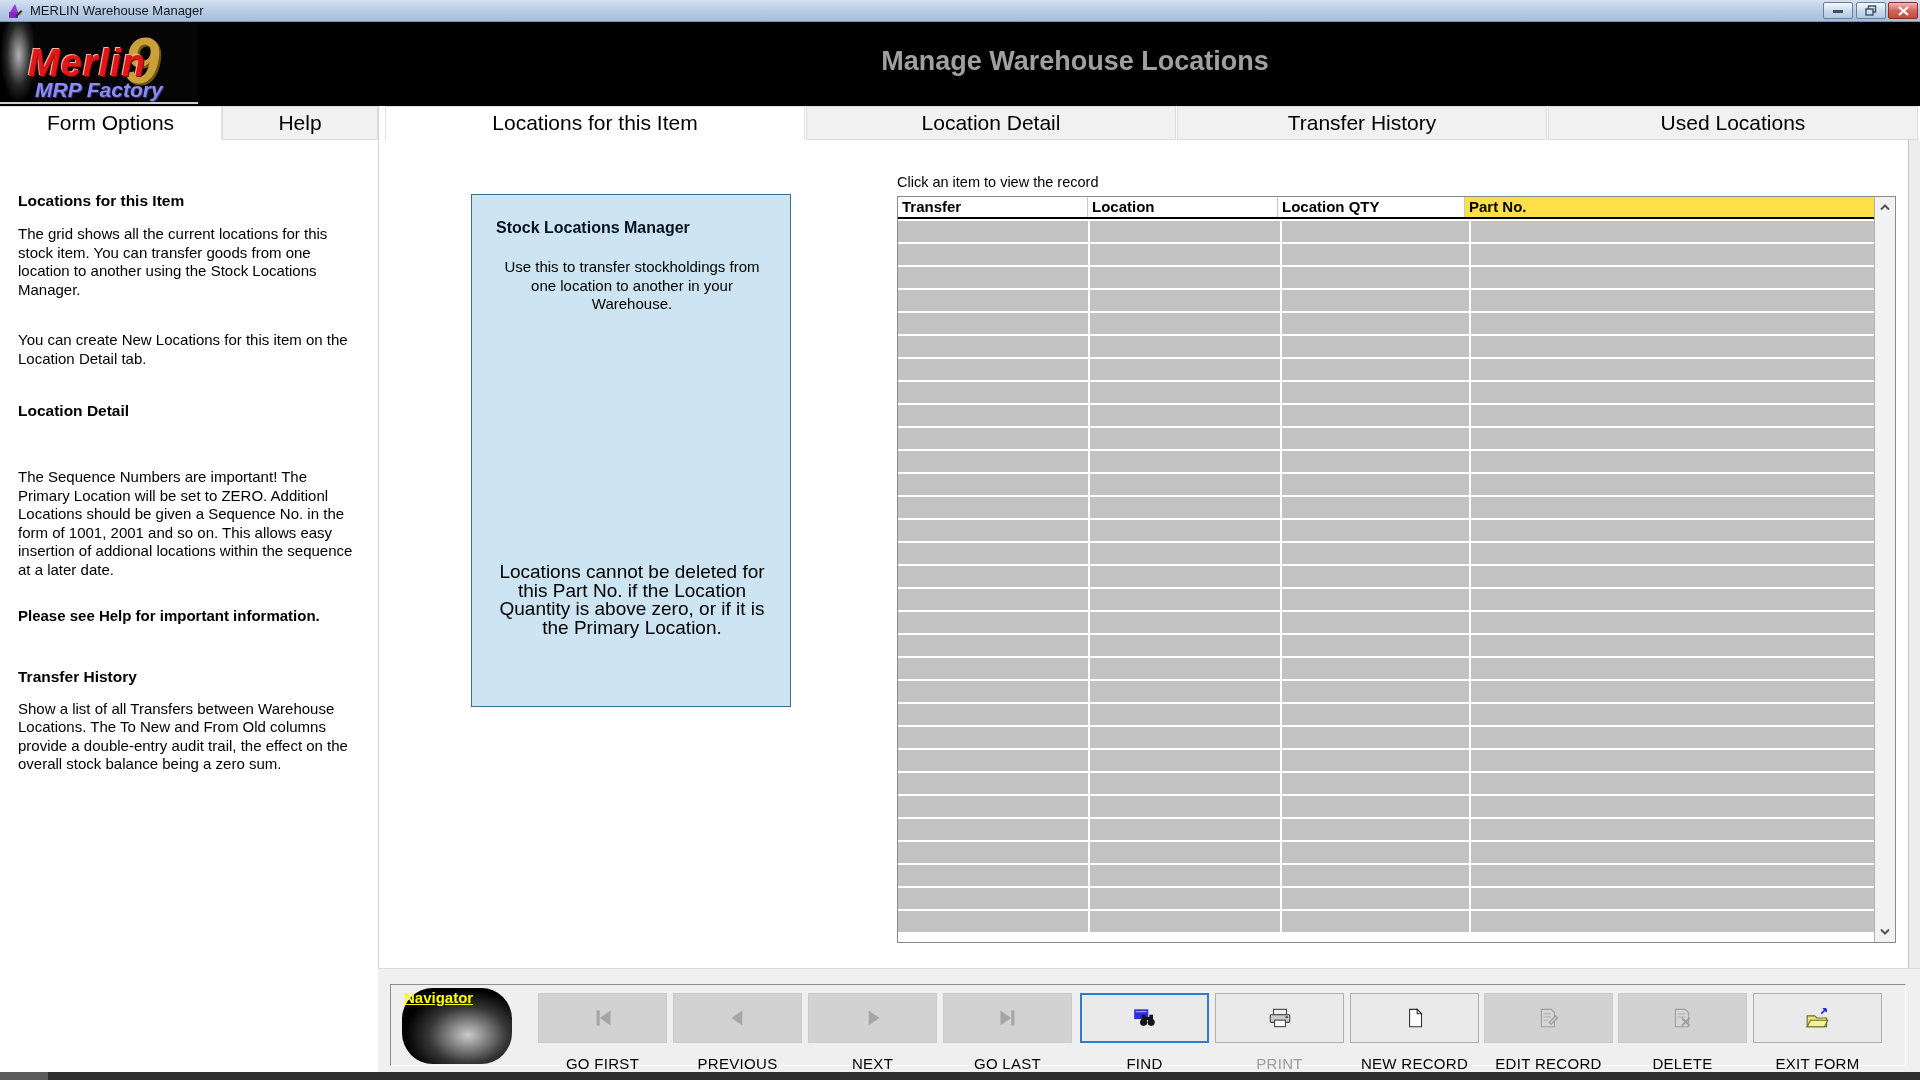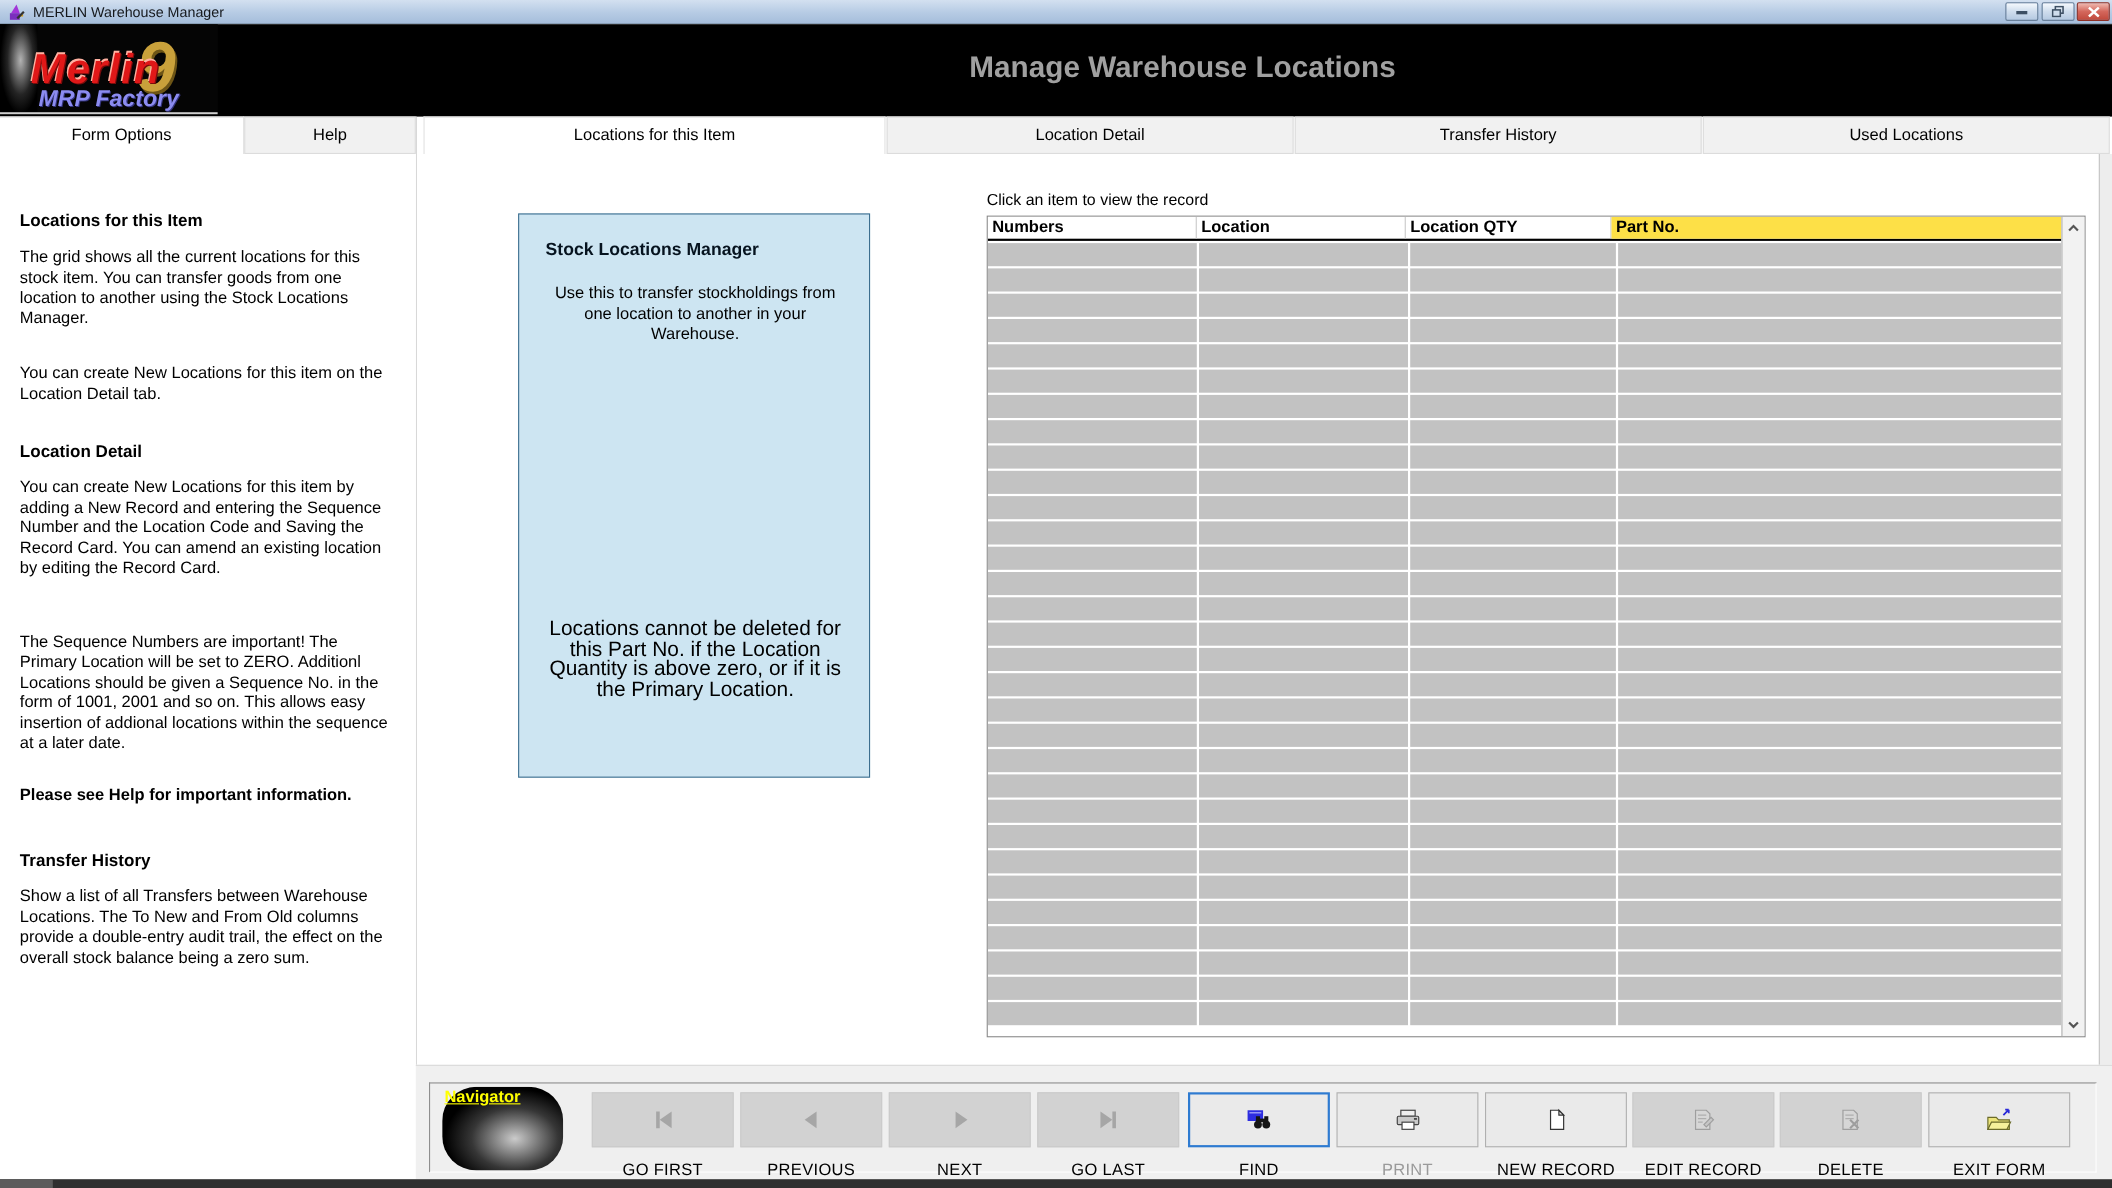--- a/index.html
+++ b/index.html
@@ -27,21 +27,21 @@
     text-shadow:1px 1px 0 #7a0c0c, -1px -1px 0 #ffb1a1; letter-spacing:1px;text-align:right; }
   .logo-sub { left:35px; top:56px; font-size:21px; font-weight:bold; font-style:italic; color:#8c8cf0;
     text-shadow:1px 1px 0 #34347e; }
   .logo-ver { left:124px; top:2px; font-size:64px; font-weight:bold; font-style:italic; color:#c9a13b;
     text-shadow:2px 2px 0 #6d5516; }
   .logo-underline { left:0; top:80px; width:198px; height:2px; background:#cfcfcf; }
   .page-title { left:775px; top:24px; width:600px; text-align:center;
     font-size:27px; font-weight:bold; color:#a0a0a0; }
 
   
-  .tab { top:106px; height:34px; line-height:32px; text-align:center; font-size:15px; color:#000;
+  .tab { top:106px; height:34px; line-height:32px; text-align:center; font-size:21px; color:#000;
     background:#f1f1f1; border:1px solid #dcdcdc; }
   .tab.active { background:#ffffff; border-color:#e2e2e2; border-bottom:none; }
   .tab.lt0 { left:0; width:222px; border-left:none; }
   .tab.lt1 { left:222px; width:156px; }
   .tab.mt0 { left:385px; width:420px; }
   .tab.mt1 { left:806px; width:370px; }
   .tab.mt2 { left:1177px; width:370px; }
   .tab.mt3 { left:1548px; width:370px; }
 
   .v-divider { left:378px; top:106px; width:1px; height:862px; background:#d4d4d4; }
@@ -150,37 +150,36 @@
 <div class="abs tab mt3">Used Locations</div>
 
 <div class="abs v-divider"></div>
 <div class="abs right-strip"></div>
 
 <div class="sidebar">
   <h3 class="m52">Locations for this Item</h3>
   <p class="m15">The grid shows all the current locations for this stock item.  You can transfer goods from one location to another using the Stock Locations Manager.</p>
   <p class="m32">You can create New Locations for this item on the Location Detail tab.</p>
   <h3 class="m34">Location Detail</h3>
-  <p class="m14">You can create New Locations for this item by adding a New Record and entering the Sequence Number and the Location Code and Saving the Record Card.  You can amend an existing location by editing the Record Card.</p>
   <p class="m48">The Sequence Numbers are important!  The Primary Location will be set to ZERO.  Additionl Locations should be given a Sequence No. in the form of 1001, 2001 and so on.  This allows easy insertion of addional locations within the sequence at a later date.</p>
   <p class="m28 see-help">Please see Help for important information.</p>
   <h3 class="m42">Transfer History</h3>
   <p class="m14">Show a list of all Transfers between Warehouse Locations.  The To New and From Old columns provide a double-entry audit trail, the effect on the overall stock balance being a zero sum.</p>
 </div>
 
 <div class="abs panel">
   <div class="abs panel-title">Stock Locations Manager</div>
   <div class="abs panel-intro">Use this to transfer stockholdings from one location to another in your Warehouse.</div>
   <div class="abs panel-note">Locations cannot be deleted for this Part No. if the Location Quantity is above zero, or if it is the Primary Location.</div>
 </div>
 
 <div class="abs grid-hint">Click an item to view the record</div>
 <div class="abs grid">
   <div class="grid-header">
-    <div class="hcell c0">Numbers</div>
+    <div class="hcell c0">Transfer</div>
     <div class="hcell c1">Location</div>
     <div class="hcell c2">Location QTY</div>
     <div class="hcell c3">Part No.</div>
   </div>
   <div class="grid-body">
       <div class="grid-row">
         <div class="gcell c0"></div>
         <div class="gcell c1"></div>
         <div class="gcell c2"></div>
         <div class="gcell c3"></div>

